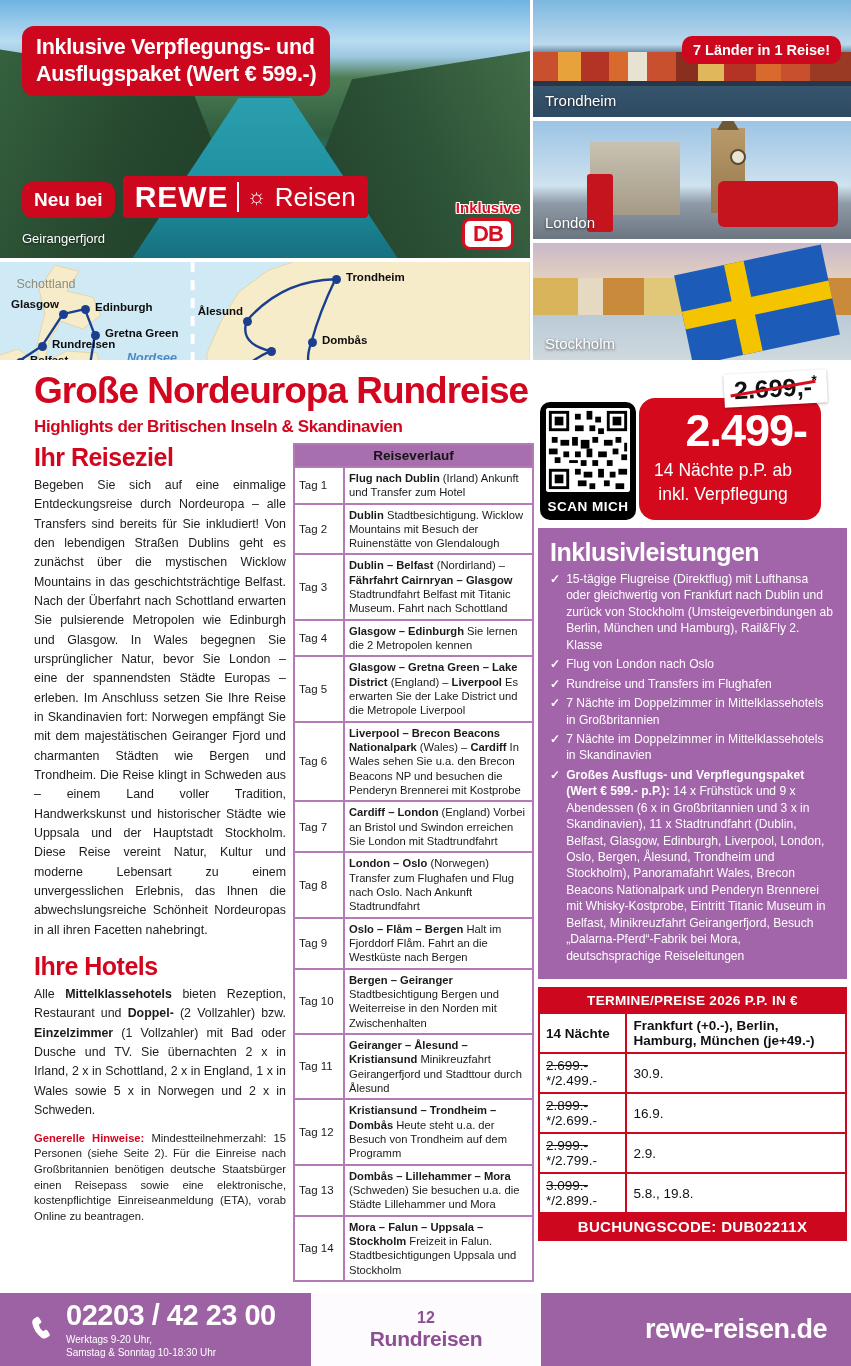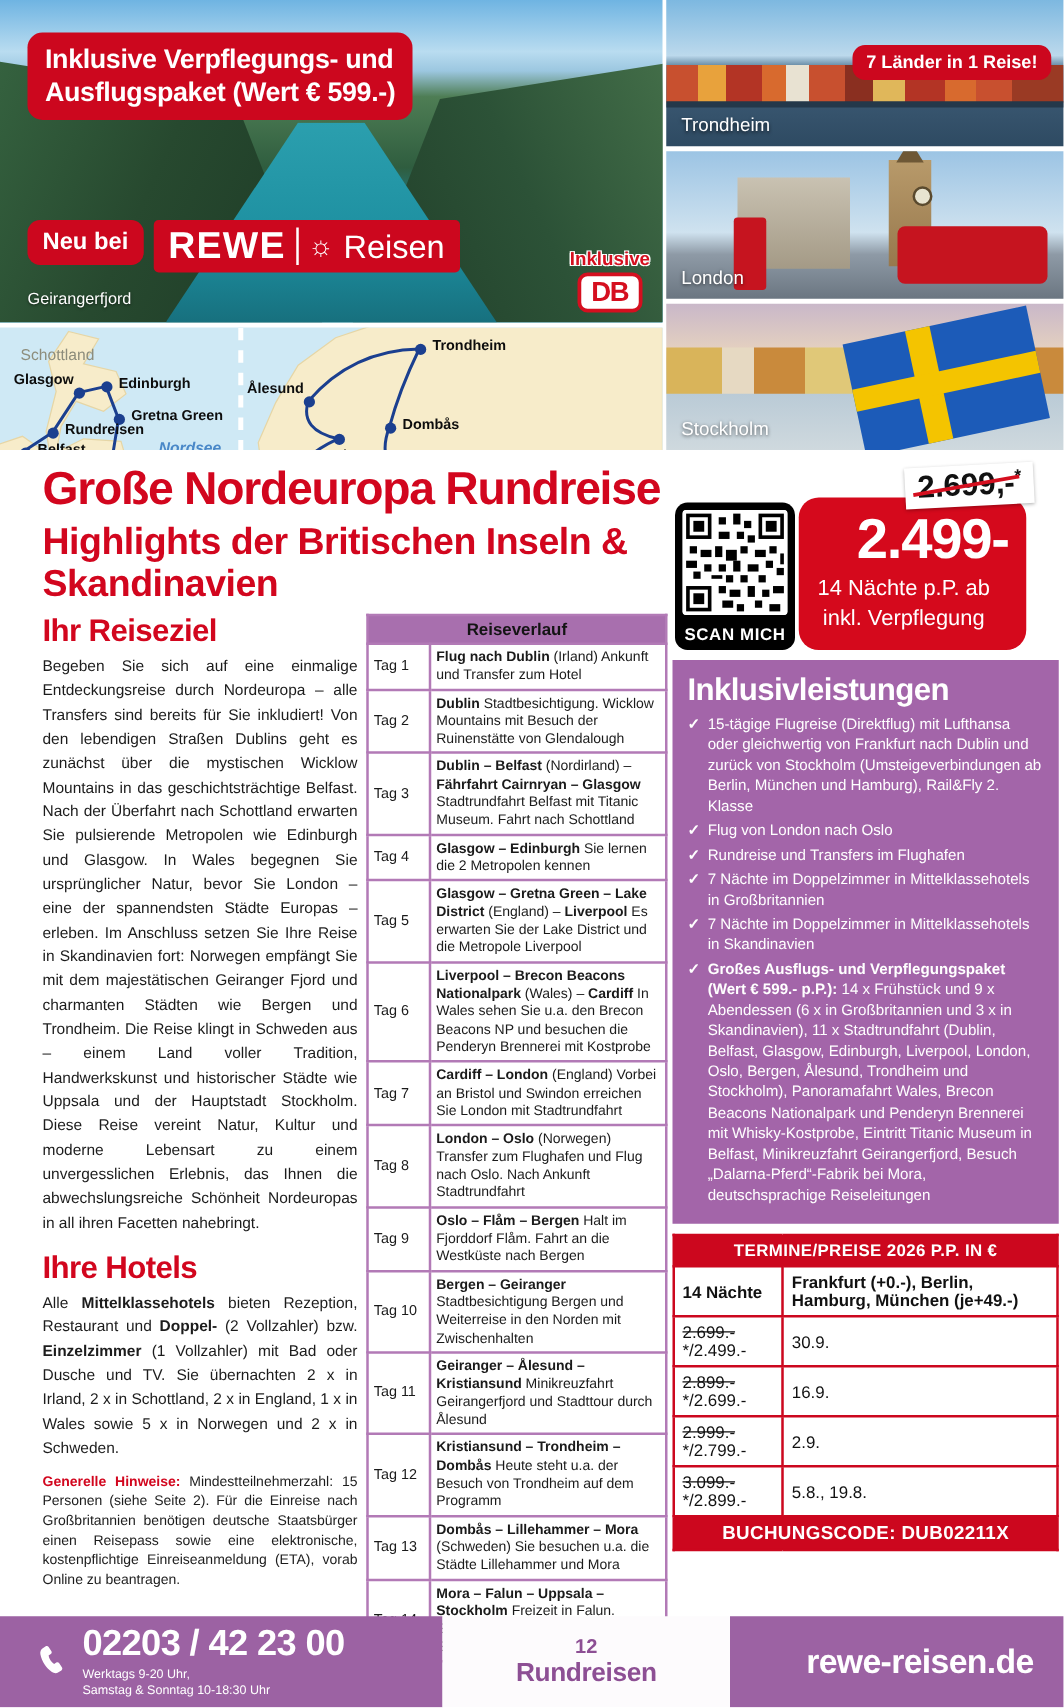--- a/index.html
+++ b/index.html
@@ -17,21 +17,21 @@
   .top{display:flex;gap:3px;height:360px}
   .left-col{width:530px;display:flex;flex-direction:column;gap:4px}
   .right-col{flex:1;display:flex;flex-direction:column;gap:4px}
 
   .hero{height:258px;position:relative;overflow:hidden;background:linear-gradient(180deg,#6fb4e2 0%,#b9dcf0 16%,#9cc7e0 22%,#4e7d54 30%,#2f5d3f 52%,#1f8294 66%,#27a0ae 84%,#1c7f92 100%)}
   .hero .mtn{position:absolute;top:40px;bottom:0;width:60%;}
   .hero .mtn.left{left:-60px;background:linear-gradient(115deg,#3a6b45 0%,#27492f 55%,#1d3a26 100%);clip-path:polygon(0 0,78% 18%,100% 100%,0 100%)}
   .hero .mtn.right{right:-70px;background:linear-gradient(245deg,#4d7a50 0%,#2c5237 55%,#203d28 100%);clip-path:polygon(100% 0,22% 18%,0 100%,100% 100%)}
   .hero .water{position:absolute;bottom:0;left:25%;right:25%;height:62%;background:linear-gradient(180deg,#2b9fae,#1d8fa0 60%,#17707e);clip-path:polygon(40% 0,60% 0,100% 100%,0 100%)}
   .hero-badge{position:absolute;left:22px;top:26px;background:var(--red);color:#fff;border-radius:12px;padding:8px 14px;font-weight:bold;font-size:21.5px;line-height:1.25;letter-spacing:-.3px}
-  .brand-row{position:absolute;left:22px;bottom:40px;display:flex;align-items:flex-start;gap:8px}
+  .brand-row{position:absolute;left:22px;bottom:40px;display:flex;align-items:flex-end;gap:8px}
   .neu-bei{background:var(--red);color:#fff;font-weight:bold;font-size:19px;border-radius:10px;padding:7px 12px;display:flex;align-items:center}
   .rewe-box{background:var(--red);color:#fff;border-radius:4px;padding:4px 12px;display:flex;align-items:center;gap:8px}
   .rewe-word{font-weight:bold;font-size:30px;letter-spacing:1px}
   .rewe-sep{width:2px;background:#fff;align-self:stretch;margin:2px 0}
   .sun{font-size:22px;line-height:1}
   .reisen-word{font-size:26px;font-weight:normal}
   .hero-caption{position:absolute;left:22px;bottom:12px;color:#fff;font-size:13px;text-shadow:0 1px 2px rgba(0,0,0,.6)}
   .db-corner{position:absolute;right:10px;bottom:8px;text-align:center}
   .db-inklusive{color:var(--red2);font-weight:bold;font-size:15px;text-shadow:-1px -1px 0 #fff,1px -1px 0 #fff,-1px 1px 0 #fff,1px 1px 0 #fff}
   .db-logo{margin-top:2px;background:#fff;border:3px solid var(--red2);border-radius:8px;color:var(--red2);font-weight:bold;font-size:22px;padding:0 8px;display:inline-block;letter-spacing:-1px}
@@ -71,21 +71,21 @@
   .card.stockholm{background:linear-gradient(180deg,#c9b8c9 0%,#e3cfc0 30%,#d7c09a 38%,#b9cad6 60%,#cfd9de 100%)}
   .card.stockholm .row{position:absolute;top:30%;left:0;right:0;height:32%;background:linear-gradient(90deg,#d9b45a 0 14%,#e6d9c2 14% 22%,#c98a3c 22% 35%,#e0c878 35% 48%,#cf9a4a 48% 60%,#e6d9c2 60% 68%,#d9b45a 68% 82%,#c98a3c 82% 100%)}
   .card.stockholm .flag{position:absolute;right:6%;bottom:8%;width:150px;height:92px;background:#1c5bb8;transform:rotate(-12deg);z-index:2}
   .card.stockholm .flag:before{content:"";position:absolute;left:34%;top:0;width:20px;height:100%;background:#f4c400}
   .card.stockholm .flag:after{content:"";position:absolute;top:40%;left:0;width:100%;height:18px;background:#f4c400}
 
   
   .main{display:flex;padding:12px 4px 0 34px;height:805px}
   .left-main{width:500px}
   h1{color:#d2061e;font-size:37px;font-weight:bold;letter-spacing:-1px;line-height:1.05}
-  h2{color:#d2061e;font-size:30px;font-weight:bold;letter-spacing:-.4px;margin-top:6px}
+  h2{color:#d2061e;font-size:17px;font-weight:bold;letter-spacing:-.4px;margin-top:6px}
   .cols{display:flex;gap:7px;margin-top:6px}
   .text-col{width:252px}
   h3{color:#d2061e;font-size:25px;font-weight:bold;letter-spacing:-.5px;margin-bottom:4px}
   .bodytext{font-size:12.4px;line-height:1.56;text-align:justify;color:#1c1c1c}
   .hotels-h{margin-top:12px}
   .hinweise{margin-top:10px;font-size:11.2px;line-height:1.4;text-align:justify;color:#1c1c1c}
   .hinweise .hlabel{color:#d2061e;font-weight:bold}
 
   
   .itin-col{width:241px}
@@ -118,21 +118,21 @@
   
   .terms{margin-top:8px;border:2px solid var(--red);border-collapse:collapse;width:100%}
   .terms th.tit{background:var(--red);color:#fff;font-size:13.5px;font-weight:bold;text-align:center;padding:4px;letter-spacing:.3px}
   .terms td{border:2px solid var(--red);font-size:13.5px;padding:4px 6px;color:#111;background:#fff}
   .terms td.h{font-weight:bold}
   .terms .code{background:var(--red);color:#fff;font-weight:bold;text-align:center;font-size:15px;padding:4px;letter-spacing:.3px}
   .tstrike{text-decoration:line-through}
 
   
   .footer{position:absolute;left:0;right:0;bottom:0;height:73px;display:flex}
-  .f-left{width:354px;background:#9c62a3;color:#fff;display:flex;align-items:center;gap:10px;padding-left:26px}
+  .f-left{width:311px;background:#9c62a3;color:#fff;display:flex;align-items:center;gap:10px;padding-left:26px}
   .f-phone-num{font-weight:bold;font-size:29px;letter-spacing:-.5px;line-height:1}
   .f-hours{font-size:10px;line-height:1.3;margin-top:3px}
   .f-center{width:230px;background:#fdfbfd;color:#8d4f94;text-align:center;display:flex;flex-direction:column;justify-content:center}
   .f-page{font-weight:bold;font-size:16px}
   .f-sec{font-weight:bold;font-size:21px;letter-spacing:-.3px}
   .f-right{flex:1;background:#9c62a3;color:#fff;display:flex;align-items:center;justify-content:flex-end;padding-right:24px;font-weight:bold;font-size:27px;letter-spacing:-.5px}
 </style>
 </head>
 <body>
 

